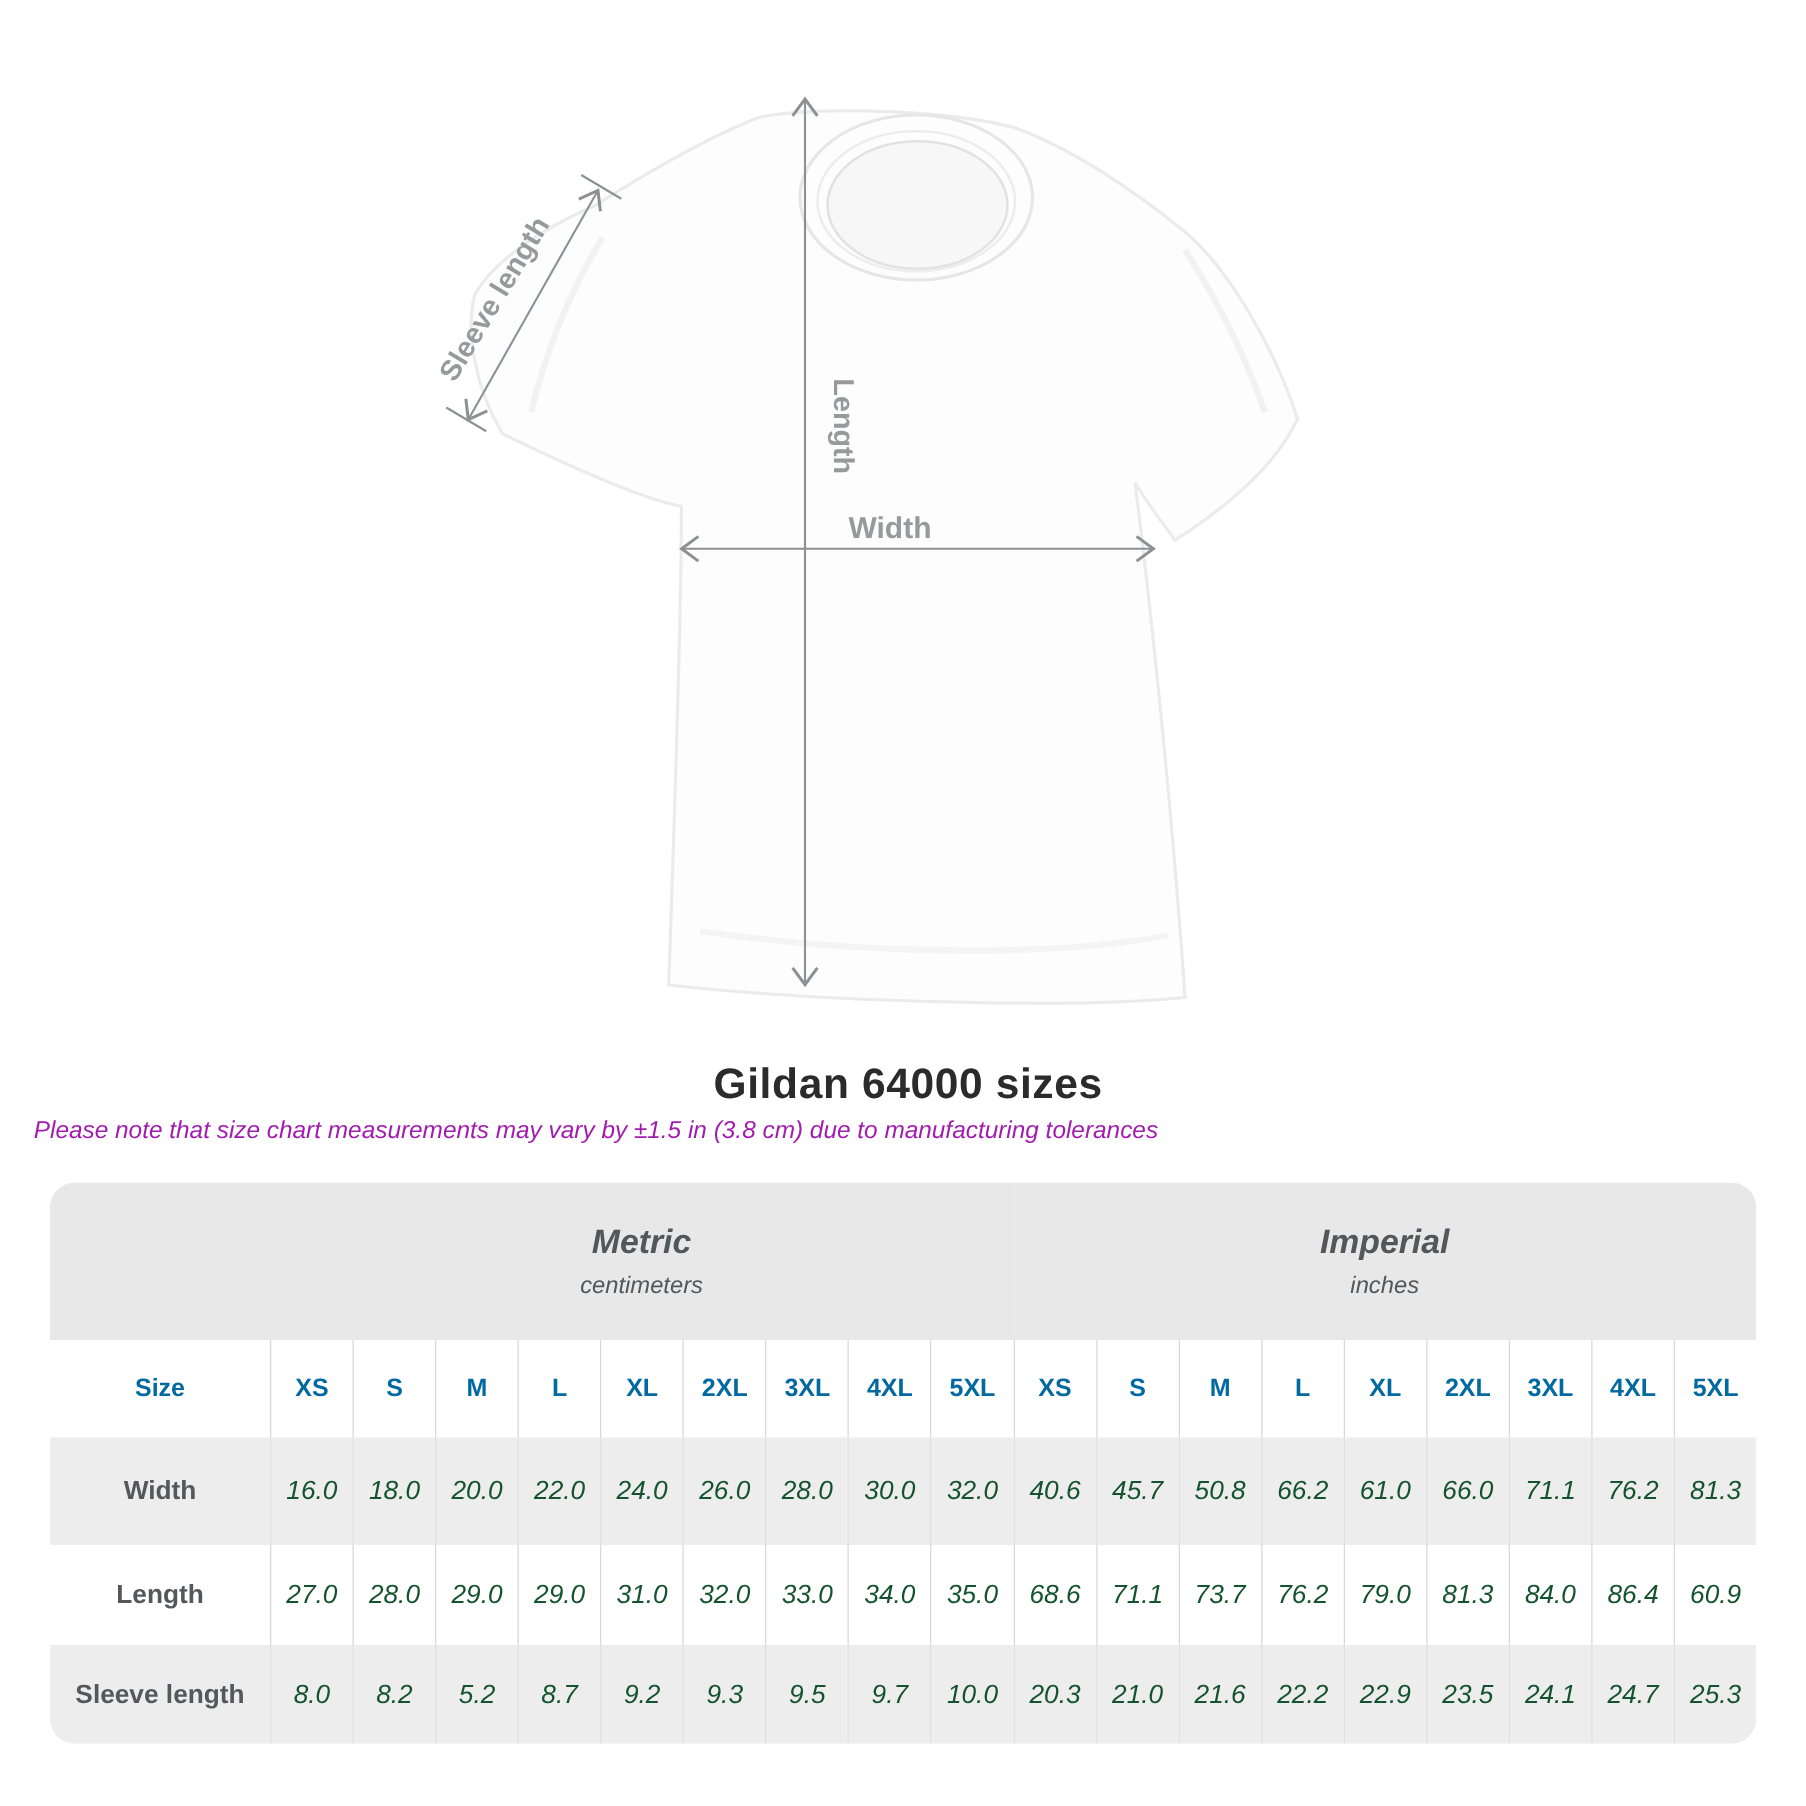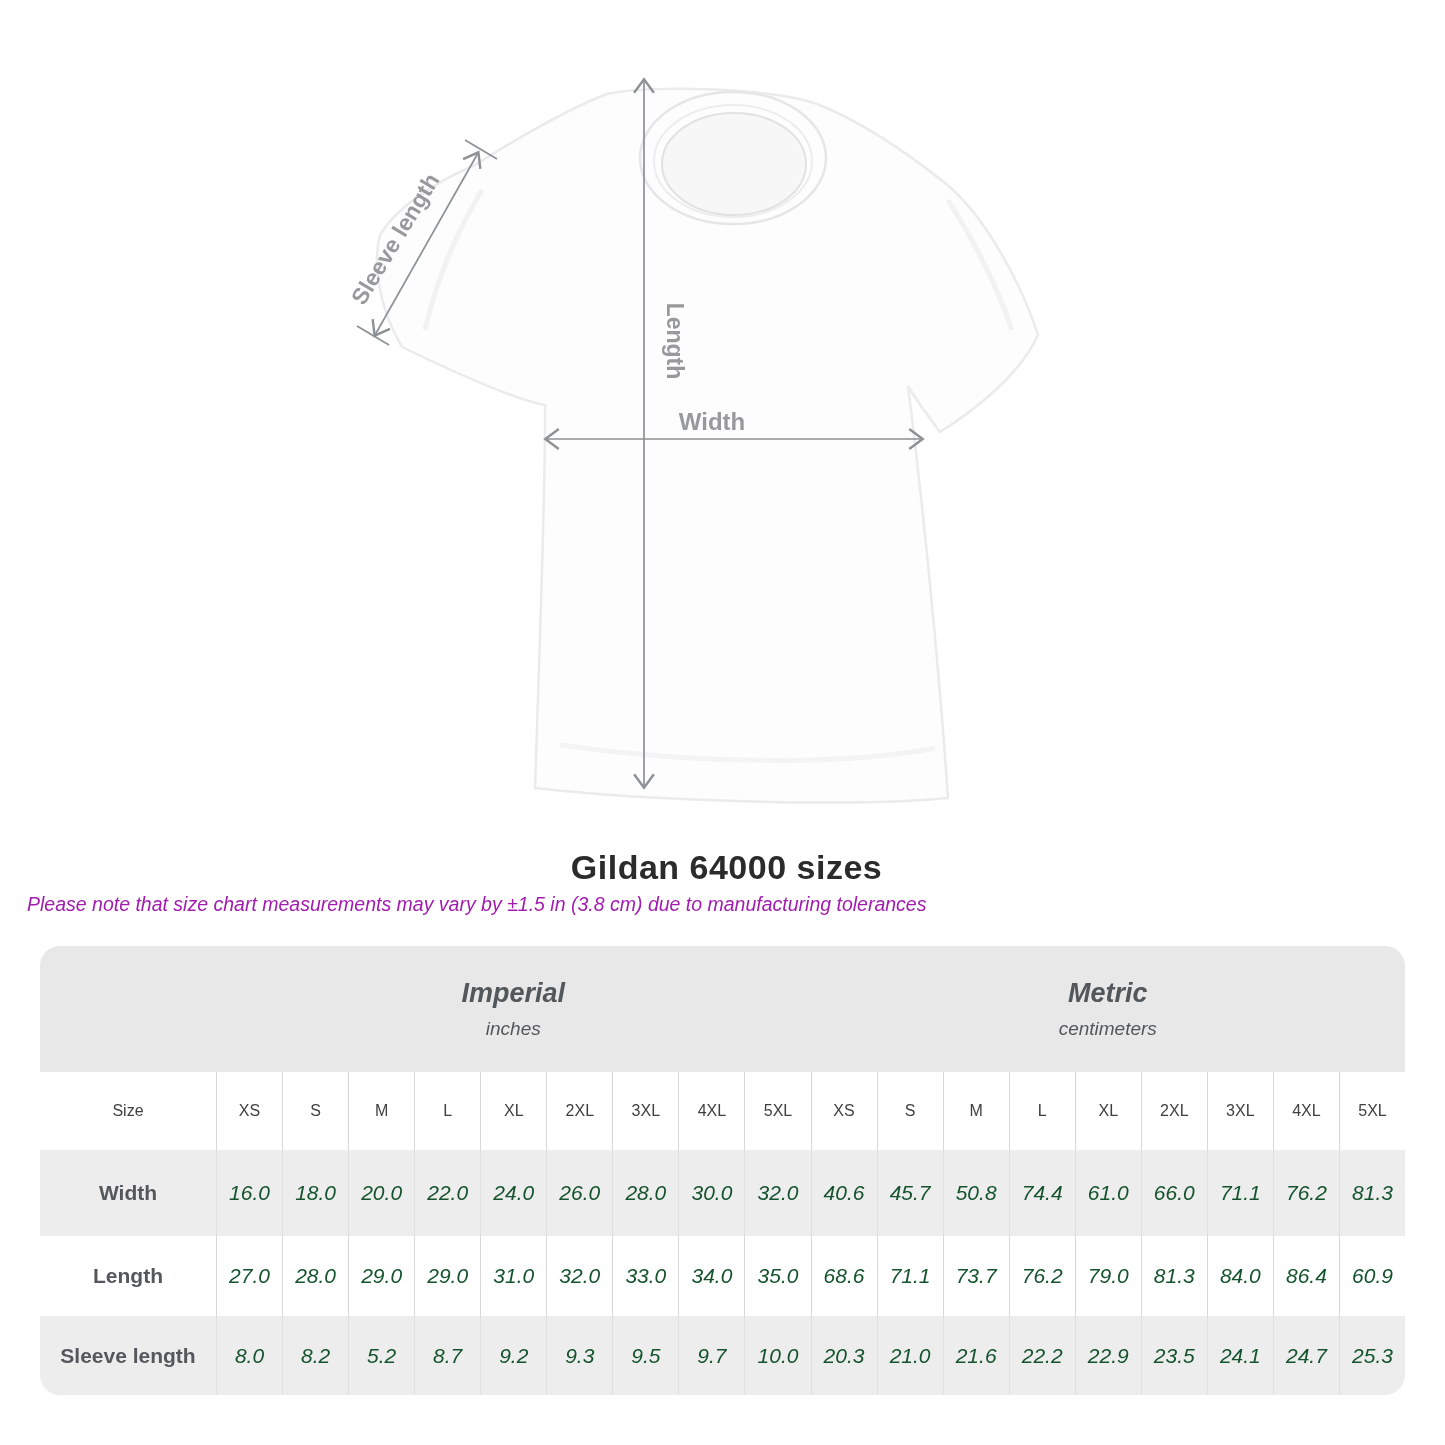--- a/index.html
+++ b/index.html
@@ -29,21 +29,21 @@
     grid-template-rows:126px 78px 86px 80px 79px;
     border-radius:20px;overflow:hidden;background:#ffffff;
   }
   .size-table > div{display:flex;align-items:center;justify-content:center;}
   .band{background:#e8e8e8;}
   .band.group{flex-direction:column;gap:9px;}
   .band .g-title{font-size:27px;font-weight:bold;font-style:italic;color:#52575b;}
   .band .g-sub{font-size:19px;font-style:italic;color:#52575b;}
   .cell{border-left:1px solid #d8d8d8;}
   .cell.edge{border-left:none;}
-  .head{font-size:16px;font-weight:normal;color:#404040;}
+  .head{font-size:20px;font-weight:bold;color:#0369a1;}
   .rowlabel{font-size:21px;font-weight:bold;color:#54585c;}
   .num{font-size:21px;color:#14532d;font-style:italic;}
   .stripe{background:#ededed;}
   .stripe.cell{border-left-color:#e0e0e0;}
   .plain{background:#ffffff;}
 </style>
 </head>
 <body>
 
 <div class="stage">
@@ -91,26 +91,26 @@
       <text class="ann-label" x="712" y="430" font-size="24" text-anchor="middle">Width</text>
     </svg>
   </div>
 
   <div class="page-title">Gildan 64000 sizes</div>
   <div class="page-note">Please note that size chart measurements may vary by ±1.5 in (3.8 cm) due to manufacturing tolerances</div>
 
   <div class="size-table">
       <div class="band"></div>
       <div class="band group" style="grid-column: span 9;">
+        <div class="g-title">Metric</div>
+        <div class="g-sub">centimeters</div>
+      </div>
+      <div class="band group" style="grid-column: span 9;">
         <div class="g-title">Imperial</div>
         <div class="g-sub">inches</div>
-      </div>
-      <div class="band group" style="grid-column: span 9;">
-        <div class="g-title">Metric</div>
-        <div class="g-sub">centimeters</div>
       </div>
       <div class="cell edge head plain">Size</div>
       <div class="cell head plain">XS</div>
       <div class="cell head plain">S</div>
       <div class="cell head plain">M</div>
       <div class="cell head plain">L</div>
       <div class="cell head plain">XL</div>
       <div class="cell head plain">2XL</div>
       <div class="cell head plain">3XL</div>
       <div class="cell head plain">4XL</div>
@@ -130,21 +130,21 @@
       <div class="cell num stripe">20.0</div>
       <div class="cell num stripe">22.0</div>
       <div class="cell num stripe">24.0</div>
       <div class="cell num stripe">26.0</div>
       <div class="cell num stripe">28.0</div>
       <div class="cell num stripe">30.0</div>
       <div class="cell num stripe">32.0</div>
       <div class="cell num stripe">40.6</div>
       <div class="cell num stripe">45.7</div>
       <div class="cell num stripe">50.8</div>
-      <div class="cell num stripe">74.4</div>
+      <div class="cell num stripe">66.2</div>
       <div class="cell num stripe">61.0</div>
       <div class="cell num stripe">66.0</div>
       <div class="cell num stripe">71.1</div>
       <div class="cell num stripe">76.2</div>
       <div class="cell num stripe">81.3</div>
       <div class="cell edge rowlabel plain">Length</div>
       <div class="cell num plain">27.0</div>
       <div class="cell num plain">28.0</div>
       <div class="cell num plain">29.0</div>
       <div class="cell num plain">29.0</div>

